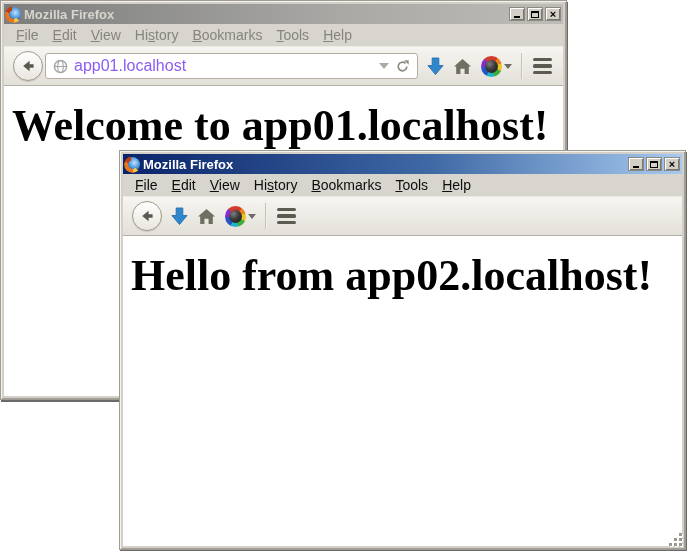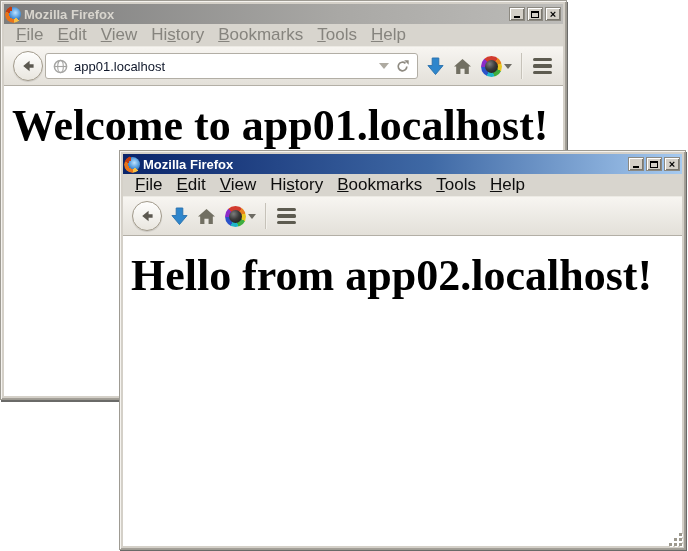--- a/index.html
+++ b/index.html
@@ -44,21 +44,21 @@
   .ff-icon{width:15px;height:15px;border-radius:50%;position:relative;flex:0 0 15px;
     background:radial-gradient(circle at 62% 38%, #bfe3ff 0%, #5aa0e0 35%, #1f5799 70%, #123c73 100%);}
   .ff-icon::before{content:"";position:absolute;inset:-1px;border-radius:50%;
     background:conic-gradient(from 140deg, #f7bf44 0 40deg, #e8741b 40deg 150deg, #c33d10 150deg 205deg, transparent 205deg 360deg);
     -webkit-mask:radial-gradient(circle, transparent 0 36%, #000 37%);
             mask:radial-gradient(circle, transparent 0 36%, #000 37%);}
 
   
   .menubar{
     height:22px;flex:0 0 22px;display:flex;align-items:center;
-    background:#d8d5ce;padding:0 5px;font-size:17px;
+    background:#d8d5ce;padding:0 5px;font-size:14px;
   }
   .menu-item{padding:3px 7px;white-space:nowrap;cursor:default;}
   .menubar.inactive .menu-item{color:#86847e;}
   .menubar.active .menu-item{color:#0d0d0d;}
 
   
   .navbar{
     height:40px;flex:0 0 40px;display:flex;align-items:center;
     background:linear-gradient(#f7f5f1,#e3e0d9);
     border-bottom:1px solid #b3afa6;border-top:1px solid #eceae4;
@@ -67,21 +67,21 @@
   .back-btn{
     width:30px;height:30px;border-radius:50%;flex:0 0 30px;
     border:1px solid #a19a8b;background:linear-gradient(#fefefd,#e9e6df);
     display:flex;align-items:center;justify-content:center;z-index:2;
     box-shadow:0 1px 1px rgba(0,0,0,.12);
   }
   .urlbar{
     flex:1;height:26px;background:#fff;border:1px solid #b2aea5;border-radius:3px;
     display:flex;align-items:center;padding:0 7px;margin-left:-7px;gap:6px;box-sizing:border-box;
   }
-  .url-text{flex:1;font-size:13px;color:#0f172a;white-space:nowrap;overflow:hidden;}
+  .url-text{flex:1;font-size:16px;color:#8b5cf6;white-space:nowrap;overflow:hidden;}
   .caret-down{width:0;height:0;border-left:5px solid transparent;border-right:5px solid transparent;border-top:6px solid #aeaaa1;}
   .caret-small{width:0;height:0;border-left:4px solid transparent;border-right:4px solid transparent;border-top:5px solid #6d6b63;margin-left:2px;}
   .addon-btn{display:flex;align-items:center;}
   .addon-icon{width:21px;height:21px;border-radius:50%;position:relative;
     background:conic-gradient(#d23b2e 0 10%, #e8821f 10% 20%, #e8c61f 20% 32%, #3fae3f 32% 46%, #1fb5c9 46% 58%, #2a52c9 58% 74%, #8c2ac9 74% 88%, #d23b2e 88% 100%);}
   .addon-icon::after{content:"";position:absolute;inset:4px;border-radius:50%;
     background:radial-gradient(circle at 35% 30%, #7d7d7d 0%, #3a3a3a 45%, #141414 100%);}
   .separator{width:1px;height:26px;background:#c6c2b9;box-shadow:1px 0 0 #f3f1ec;flex:0 0 1px;}
   .hamburger{display:flex;flex-direction:column;gap:3px;padding:3px 2px;}
   .hamburger span{width:19px;height:3.5px;background:#5d5b50;border-radius:1.5px;}

